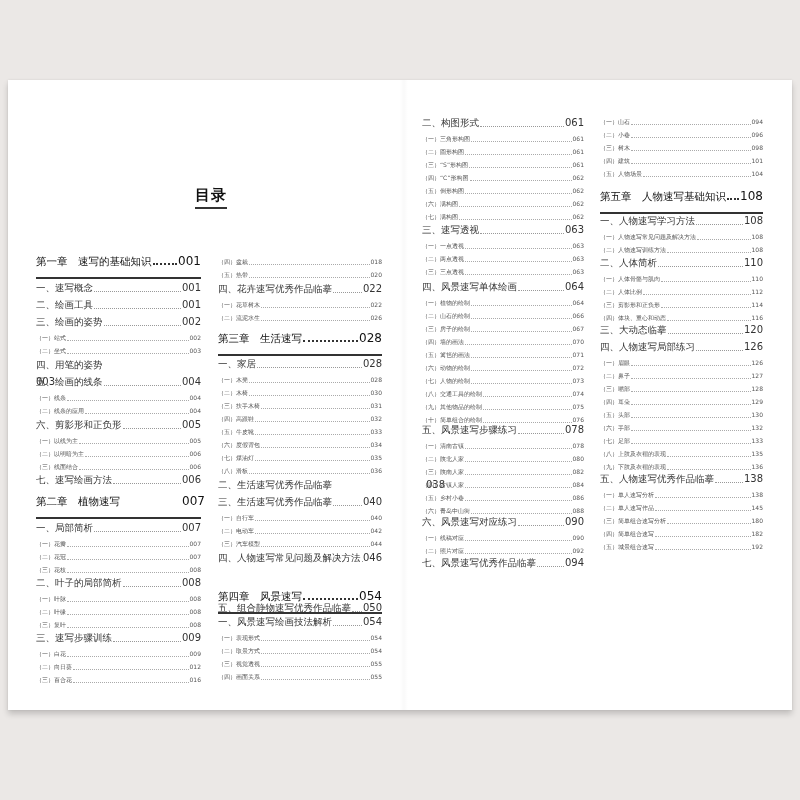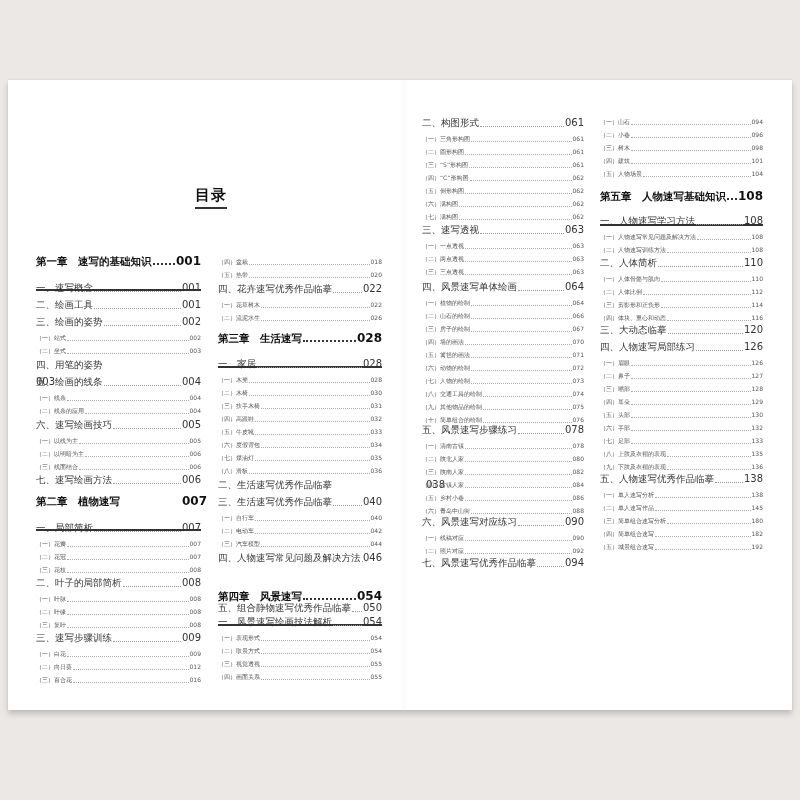--- a/index.html
+++ b/index.html
@@ -30,22 +30,22 @@
     position: absolute; left: 0; right: 0;
     display: flex; align-items: baseline; white-space: nowrap;
   }
   .row .label { flex: 0 0 auto; }
   .row .dots {
     flex: 1 1 auto; overflow: hidden; margin: 0 1px;
     border-bottom: 1px dotted #999; height: 0; align-self: flex-end; margin-bottom: 3px;
   }
   .row .page-num { flex: 0 0 auto; }
   .row.chapter {
-    font-weight: bold; font-size: 10.5px; color: #111;
-    padding-bottom: 20px; border-bottom: 2.5px solid #333;
+    font-weight: normal; font-size: 10.5px; color: #111;
+    padding-bottom: 8px; border-bottom: 2.5px solid #333;
   }
   .row.chapter .dots { border-bottom: 2px dotted #333; margin-bottom: 4px; }
   .row.chapter .page-num { font-size: 12px; }
   .row.section { font-size: 9.5px; color: #333; }
   .row.section .page-num { font-size: 10px; }
   .row.sub { font-size: 6px; color: #555; }
   .row.sub .dots { border-bottom: 1px dotted #aaa; margin-bottom: 2px; }
 </style>
 </head>
 <body>
@@ -101,21 +101,21 @@
       <span class="label">（一）线条</span>
       <span class="dots"></span>
       <span class="page-num">004</span>
     </div>
     <div class="row sub" style="top: 407px;">
       <span class="label">（二）线条的应用</span>
       <span class="dots"></span>
       <span class="page-num">004</span>
     </div>
     <div class="row section" style="top: 419px;">
-      <span class="label">六、速写绘画技巧</span>
+      <span class="label">六、剪影形和正负形</span>
       <span class="dots"></span>
       <span class="page-num">005</span>
     </div>
     <div class="row sub" style="top: 437px;">
       <span class="label">（一）以线为主</span>
       <span class="dots"></span>
       <span class="page-num">005</span>
     </div>
     <div class="row sub" style="top: 450px;">
       <span class="label">（二）以明暗为主</span>

